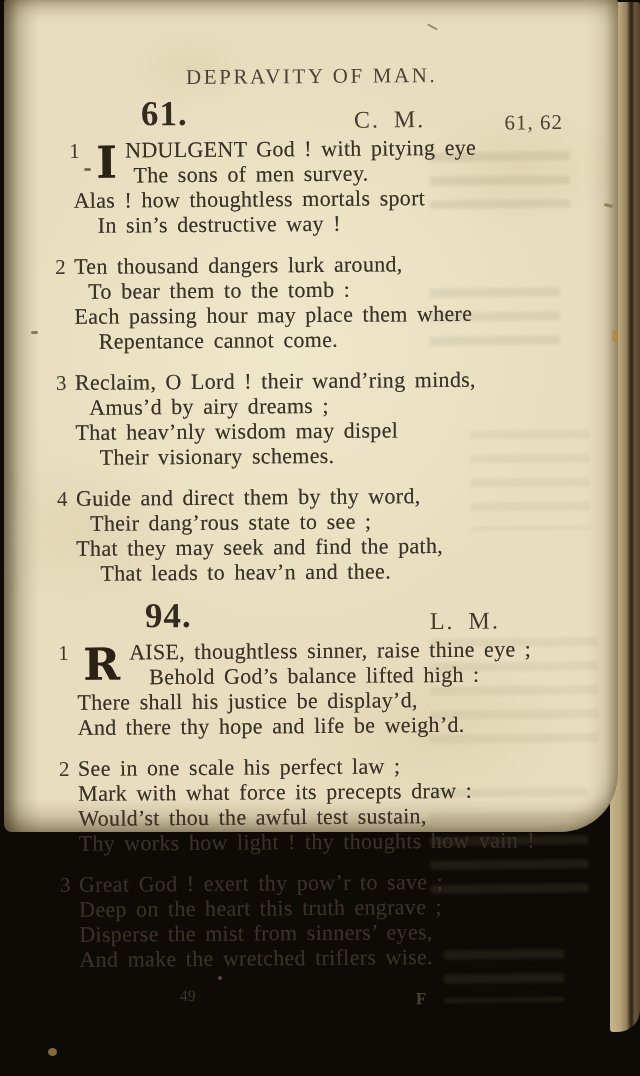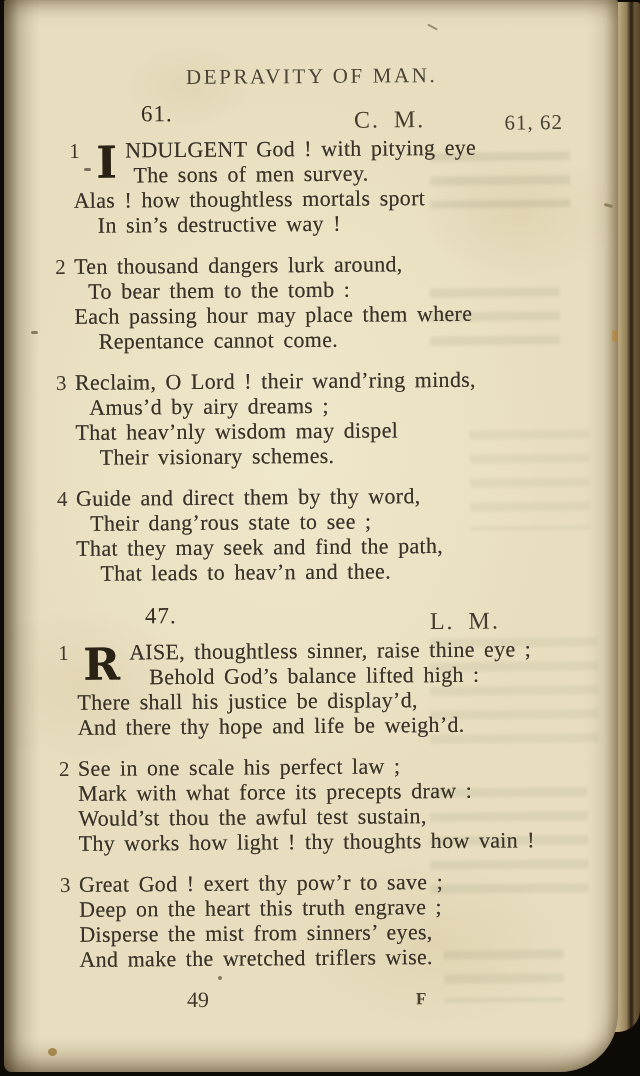--- a/index.html
+++ b/index.html
@@ -9,21 +9,21 @@
     font-family:"Liberation Serif","DejaVu Serif",serif;
   }
   
   .fore-edge{
     position:absolute;right:0;top:2px;bottom:44px;width:30px;
     background:linear-gradient(90deg,#c7b58c 0%,#b7a47a 32%,#94815c 55%,#3a2d1d 68%,#2e2315 73%,#6a5738 82%,#54422b 100%);
     border-radius:0 3px 22px 3px;
   }
   
   .page{
-    position:absolute;left:4px;top:0;width:614px;height:1072px;
+    position:absolute;left:4px;top:0;width:614px;height:832px;
     background:
       radial-gradient(ellipse 62% 48% at 46% 42%, rgba(252,246,222,0.40), rgba(252,246,222,0) 70%),
       linear-gradient(90deg, rgba(86,72,46,0.50) 0px, rgba(86,72,46,0.16) 14px, rgba(86,72,46,0.0) 36px),
       linear-gradient(270deg, rgba(118,98,62,0.38) 0px, rgba(118,98,62,0.10) 12px, rgba(118,98,62,0.0) 34px),
       linear-gradient(0deg, rgba(116,96,60,0.30) 0px, rgba(116,96,60,0.0) 34px),
       linear-gradient(180deg, rgba(116,96,60,0.16) 0px, rgba(116,96,60,0.0) 26px),
       #e8debf;
     border-radius:2px 2px 58px 8px;
     box-shadow:
       inset 0 -14px 22px -10px rgba(70,55,30,.40),
@@ -56,21 +56,21 @@
   .running-head{position:relative;height:24px;}
   .head-title{
     position:absolute;left:50%;transform:translateX(-50%);
     font-size:21px;letter-spacing:2.6px;color:#4b4335;white-space:nowrap;
   }
   .head-refs{position:absolute;right:56px;font-size:21px;letter-spacing:1px;color:#4b4335;margin-top:48px;}
 
   .hymn-head{position:relative;height:32px;padding-left:136px;}
   .hymn-head.h62{margin-top:12px;}
   .hymn-head.h61{margin-top:10px;}
-  .hymn-num{font-size:23px;font-weight:400;letter-spacing:1px;line-height:30px;color:#332b20;}
+  .hymn-num{font-size:35px;font-weight:700;letter-spacing:1px;line-height:30px;color:#332b20;}
   .hymn-meter{position:absolute;top:9px;font-size:24px;letter-spacing:2px;word-spacing:6px;color:#453c2f;}
   .h61 .hymn-meter{left:349px;}
   .h62 .hymn-meter{left:421px;}
 
   .verse{position:relative;padding-left:68px;margin-top:6px;margin-bottom:16px;}
   .vnum{position:absolute;left:49px;top:1px;font-size:21px;color:#3e362b;}
   .vnum.vn-shift{left:64px;}
   .vbody{min-height:100px;}
   .vline{
     height:25px;line-height:25px;font-size:22px;white-space:nowrap;
@@ -83,21 +83,21 @@
   .h62v .ind-dc{padding-left:72px;}
   .dropcap{
     float:left;font-family:"DejaVu Serif",serif;font-weight:700;color:#2b2216;
     font-size:44px;line-height:40px;height:45px;padding-top:5px;text-align:center;
     text-shadow:0 0 .6px rgba(43,34,22,.7);
   }
   .h61v .dropcap{margin-left:20px;min-width:27px;margin-right:5px;}
   .h62v .dropcap{margin-left:1px;min-width:47px;margin-right:4px;}
 
   .page-foot{position:relative;height:26px;margin-top:2px;}
-  .foot-num{position:absolute;left:175px;font-size:22px;color:#3e362b;}
+  .foot-num{position:absolute;left:168px;font-size:16px;color:#3e362b;}
   .foot-sig{position:absolute;left:404px;top:4px;font-size:17px;font-weight:700;letter-spacing:1px;color:#4a4033;}
 </style>
 </head>
 <body>
 
 <div class="fore-edge"></div>
 
 <div class="page">
 
   <div class="ghost" style="left:426px;top:152px;width:140px;height:56px;opacity:.5;"></div>
@@ -165,21 +165,21 @@
           <div class="vline">Guide and direct them by thy word,</div>
           <div class="vline ind">Their dang’rous state to see ;</div>
           <div class="vline">That they may seek and find the path,</div>
           <div class="vline ind2">That leads to heav’n and thee.</div>
         </div>
       </div>
     </section>
 
     <section>
       <div class="hymn-head h62">
-        <span class="hymn-num">47.</span>
+        <span class="hymn-num">94.</span>
         <span class="hymn-meter">L. M.</span>
       </div>
 
       <div class="verse h62v">
         <span class="vnum">1</span>
         <div class="vbody">
           <span class="dropcap">R</span>
           <div class="vline">AISE, thoughtless sinner, raise thine eye ;</div>
           <div class="vline ind-dc">Behold God’s balance lifted high :</div>
           <div class="vline">There shall his justice be display’d,</div>

